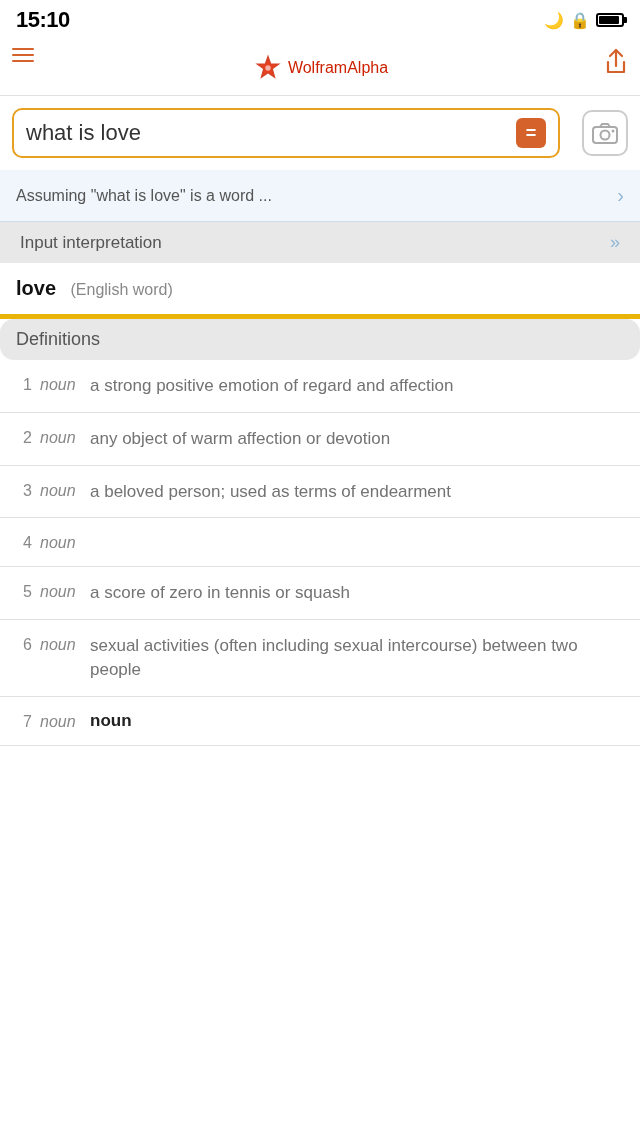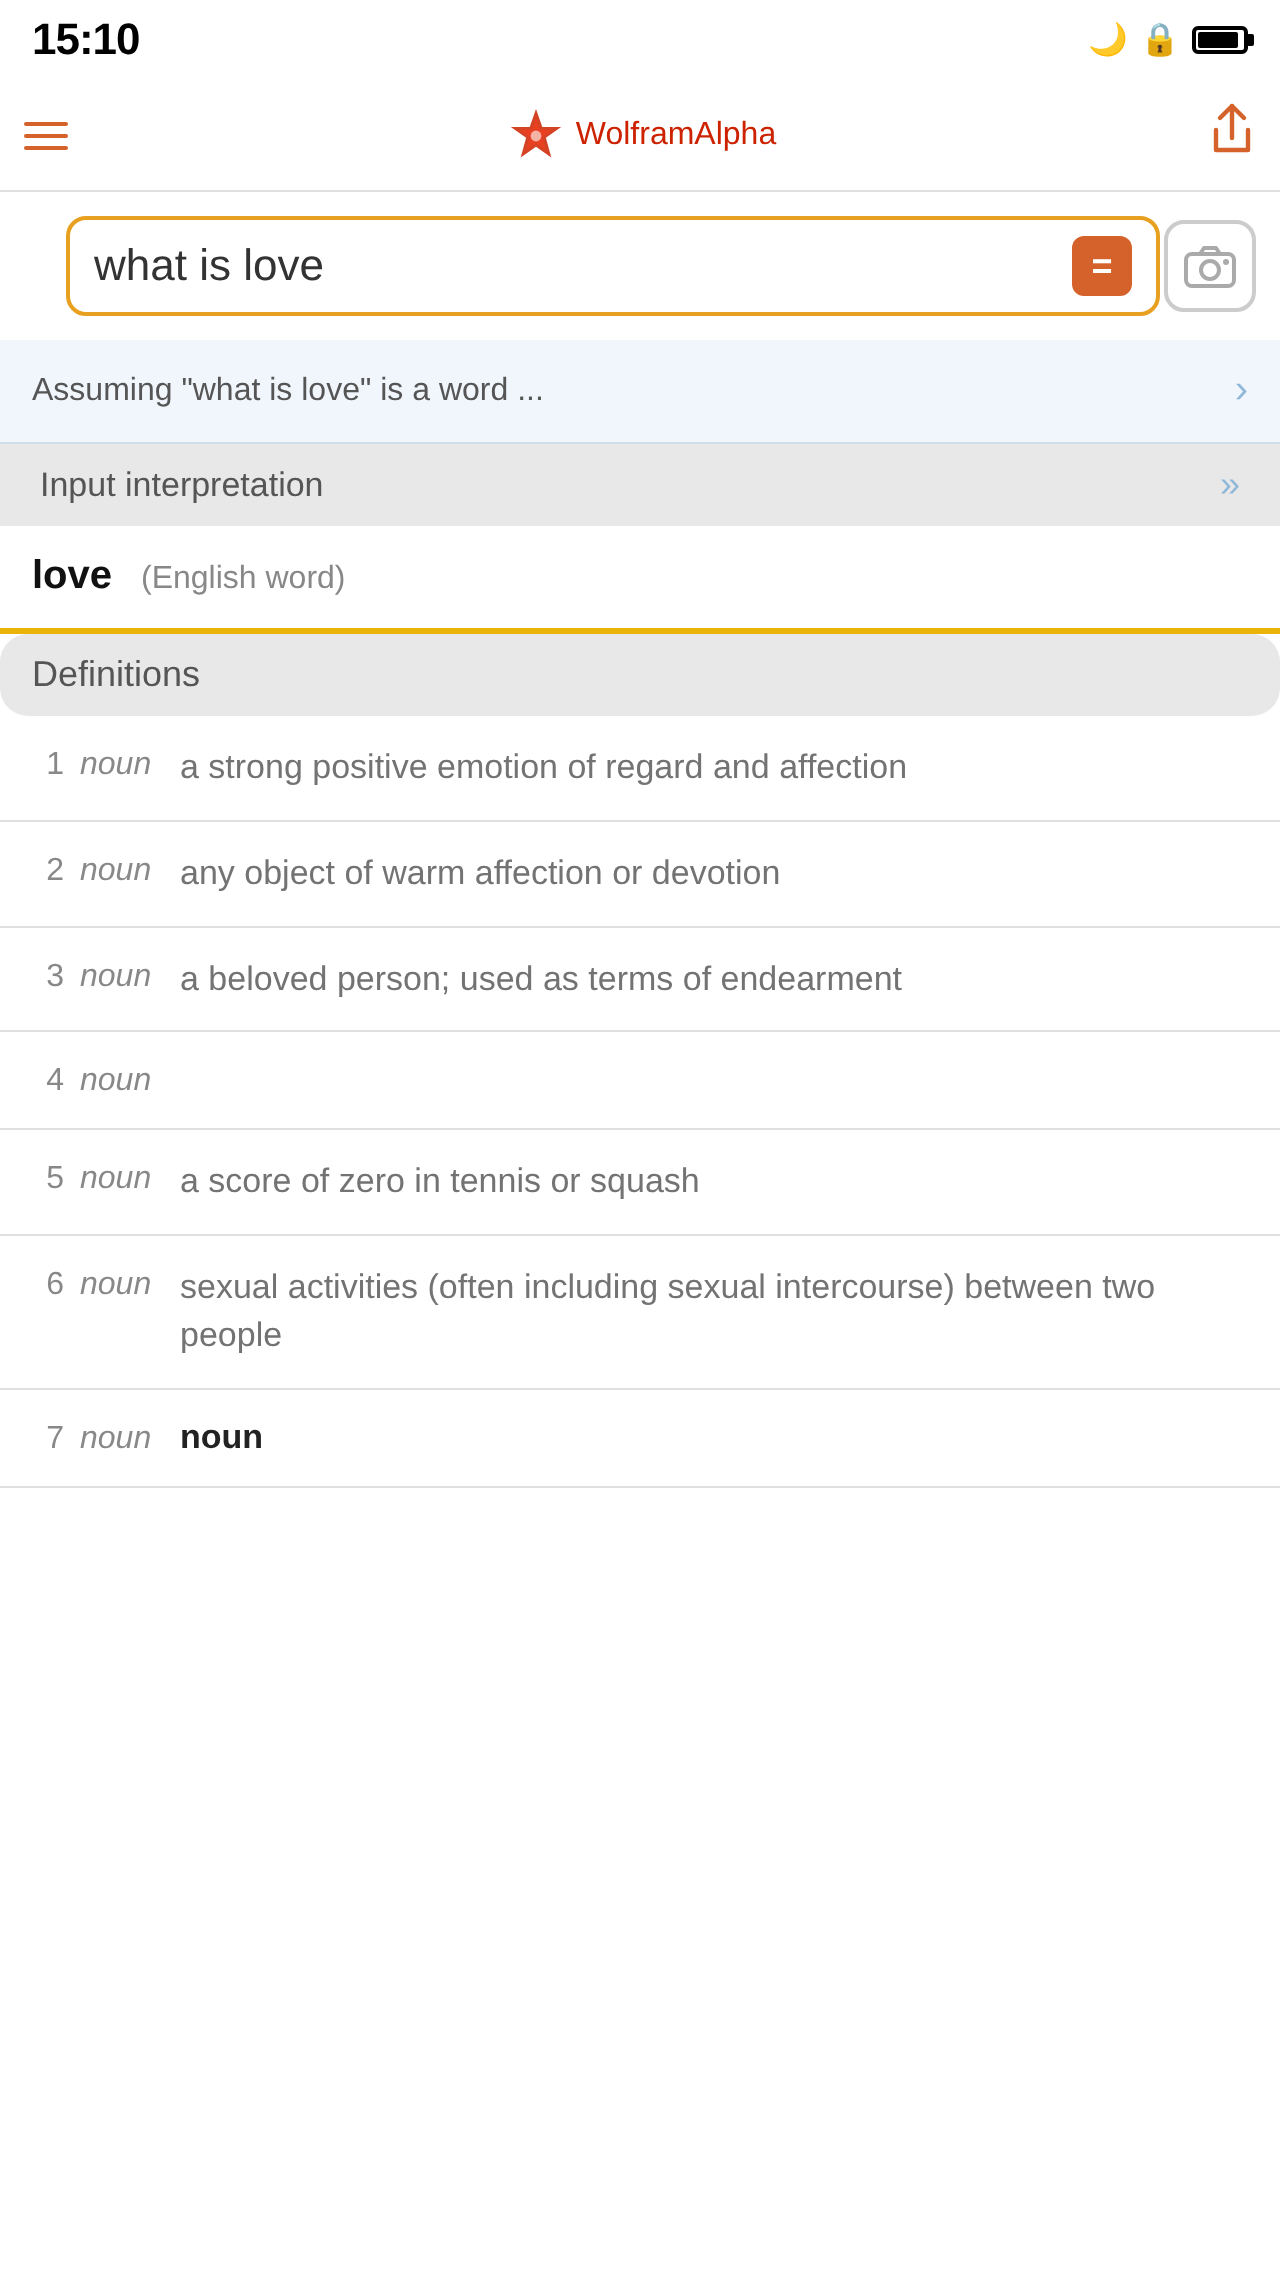--- a/index.html
+++ b/index.html
@@ -89,21 +89,20 @@
       width: 85%;
       background: #000;
       border-radius: 1px;
     }
 
     
     .header {
       background: #fff;
       height: 56px;
       display: flex;
-      align-items: center;
       justify-content: space-between;
       padding: 0 4px;
       border-bottom: 1px solid #e0e0e0;
     }
     .hamburger-icon {
       font-size: 20px;
       color: #d4622a;
       cursor: pointer;
       display: flex;
       flex-direction: column;
@@ -133,22 +132,21 @@
       cursor: pointer;
       padding: 8px;
     }
 
     
     .search-container {
       padding: 12px 12px;
       background: #fff;
       display: flex;
       align-items: center;
-      gap: 2px;
-      margin-left: 21px;
+      gap: 22px;
     }
     .search-box {
       flex: 1;
       border: 2.5px solid #e8a020;
       border-radius: 10px;
       display: flex;
       align-items: center;
       padding: 0 12px;
       height: 50px;
       background: #fff;
@@ -226,21 +224,21 @@
     }
     .chevron-double {
       color: #90b8d8;
       font-size: 18px;
     }
 
     
     .word-row {
       padding: 14px 16px;
       background: #fff;
-      border-bottom: 3px solid #eab308;
+      border-bottom: 5px solid #eab308;
     }
     .word-main {
       font-size: 20px;
       font-weight: 700;
       color: #111;
     }
     .word-sub {
       font-size: 16px;
       color: #888;
       font-weight: 400;

